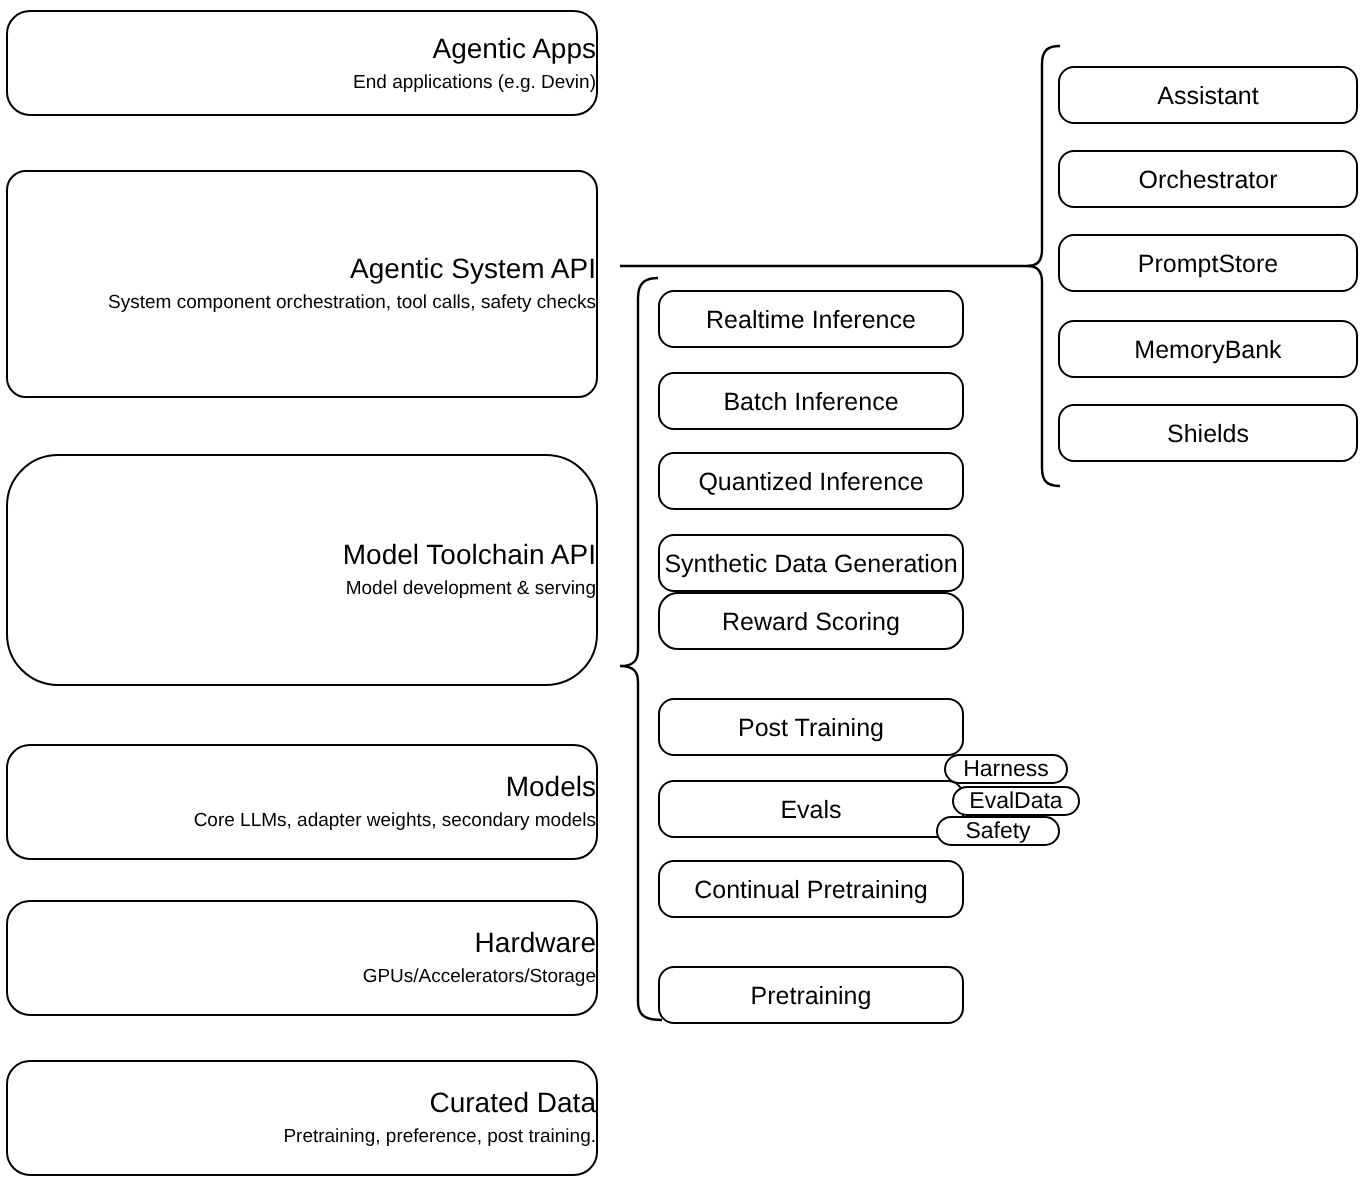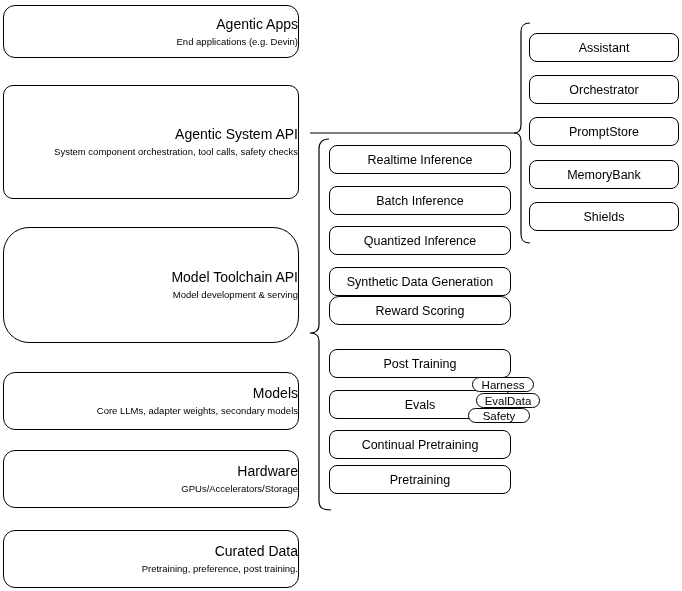--- a/index.html
+++ b/index.html
@@ -11,21 +11,21 @@
   .node{
     position:absolute;box-sizing:border-box;background:#fff;border:1px solid #000;
     display:flex;flex-direction:column;align-items:center;justify-content:center;
     text-align:center;z-index:1;
   }
   .lbox{left:3px;width:296px;align-items:flex-end;}
   .lbox .title{font-size:14px;line-height:17px;}
   .lbox .subtitle{font-size:9.5px;line-height:13px;margin-top:2px;}
   .r12{border-radius:12px;}
   .r26{border-radius:26px;}
-  .mbox{left:329px;width:182px;height:29px;border-radius:8px;font-size:12.5px;z-index:1;}
+  .mbox{left:329px;width:153px;height:29px;border-radius:8px;font-size:12.5px;z-index:1;}
   .rbox{left:529px;width:150px;height:29px;border-radius:8px;font-size:12.5px;z-index:1;}
   .tag{
     position:absolute;box-sizing:border-box;background:#fff;border:1px solid #000;
     border-radius:9px;display:flex;align-items:center;justify-content:center;
     font-size:11.5px;z-index:2;
   }
 </style>
 </head>
 <body>
 
@@ -66,21 +66,21 @@
   </div>
 
   <div class="node mbox" style="top:145px;">Realtime Inference</div>
   <div class="node mbox" style="top:186px;">Batch Inference</div>
   <div class="node mbox" style="top:226px;">Quantized Inference</div>
   <div class="node mbox" style="top:267px;">Synthetic Data Generation</div>
   <div class="node mbox" style="top:296px;border-radius:10px;">Reward Scoring</div>
   <div class="node mbox" style="top:349px;">Post Training</div>
   <div class="node mbox" style="top:390px;">Evals</div>
   <div class="node mbox" style="top:430px;">Continual Pretraining</div>
-  <div class="node mbox" style="top:465px;">Pretraining</div>
+  <div class="node mbox" style="top:483px;">Pretraining</div>
 
   <div class="tag" style="left:472px;top:377px;width:62px;height:15px;">Harness</div>
   <div class="tag" style="left:476px;top:393px;width:64px;height:15px;">EvalData</div>
   <div class="tag" style="left:468px;top:408px;width:62px;height:15px;">Safety</div>
 
   <div class="node rbox" style="top:33px;">Assistant</div>
   <div class="node rbox" style="top:75px;">Orchestrator</div>
   <div class="node rbox" style="top:117px;">PromptStore</div>
   <div class="node rbox" style="top:160px;">MemoryBank</div>
   <div class="node rbox" style="top:202px;">Shields</div>

